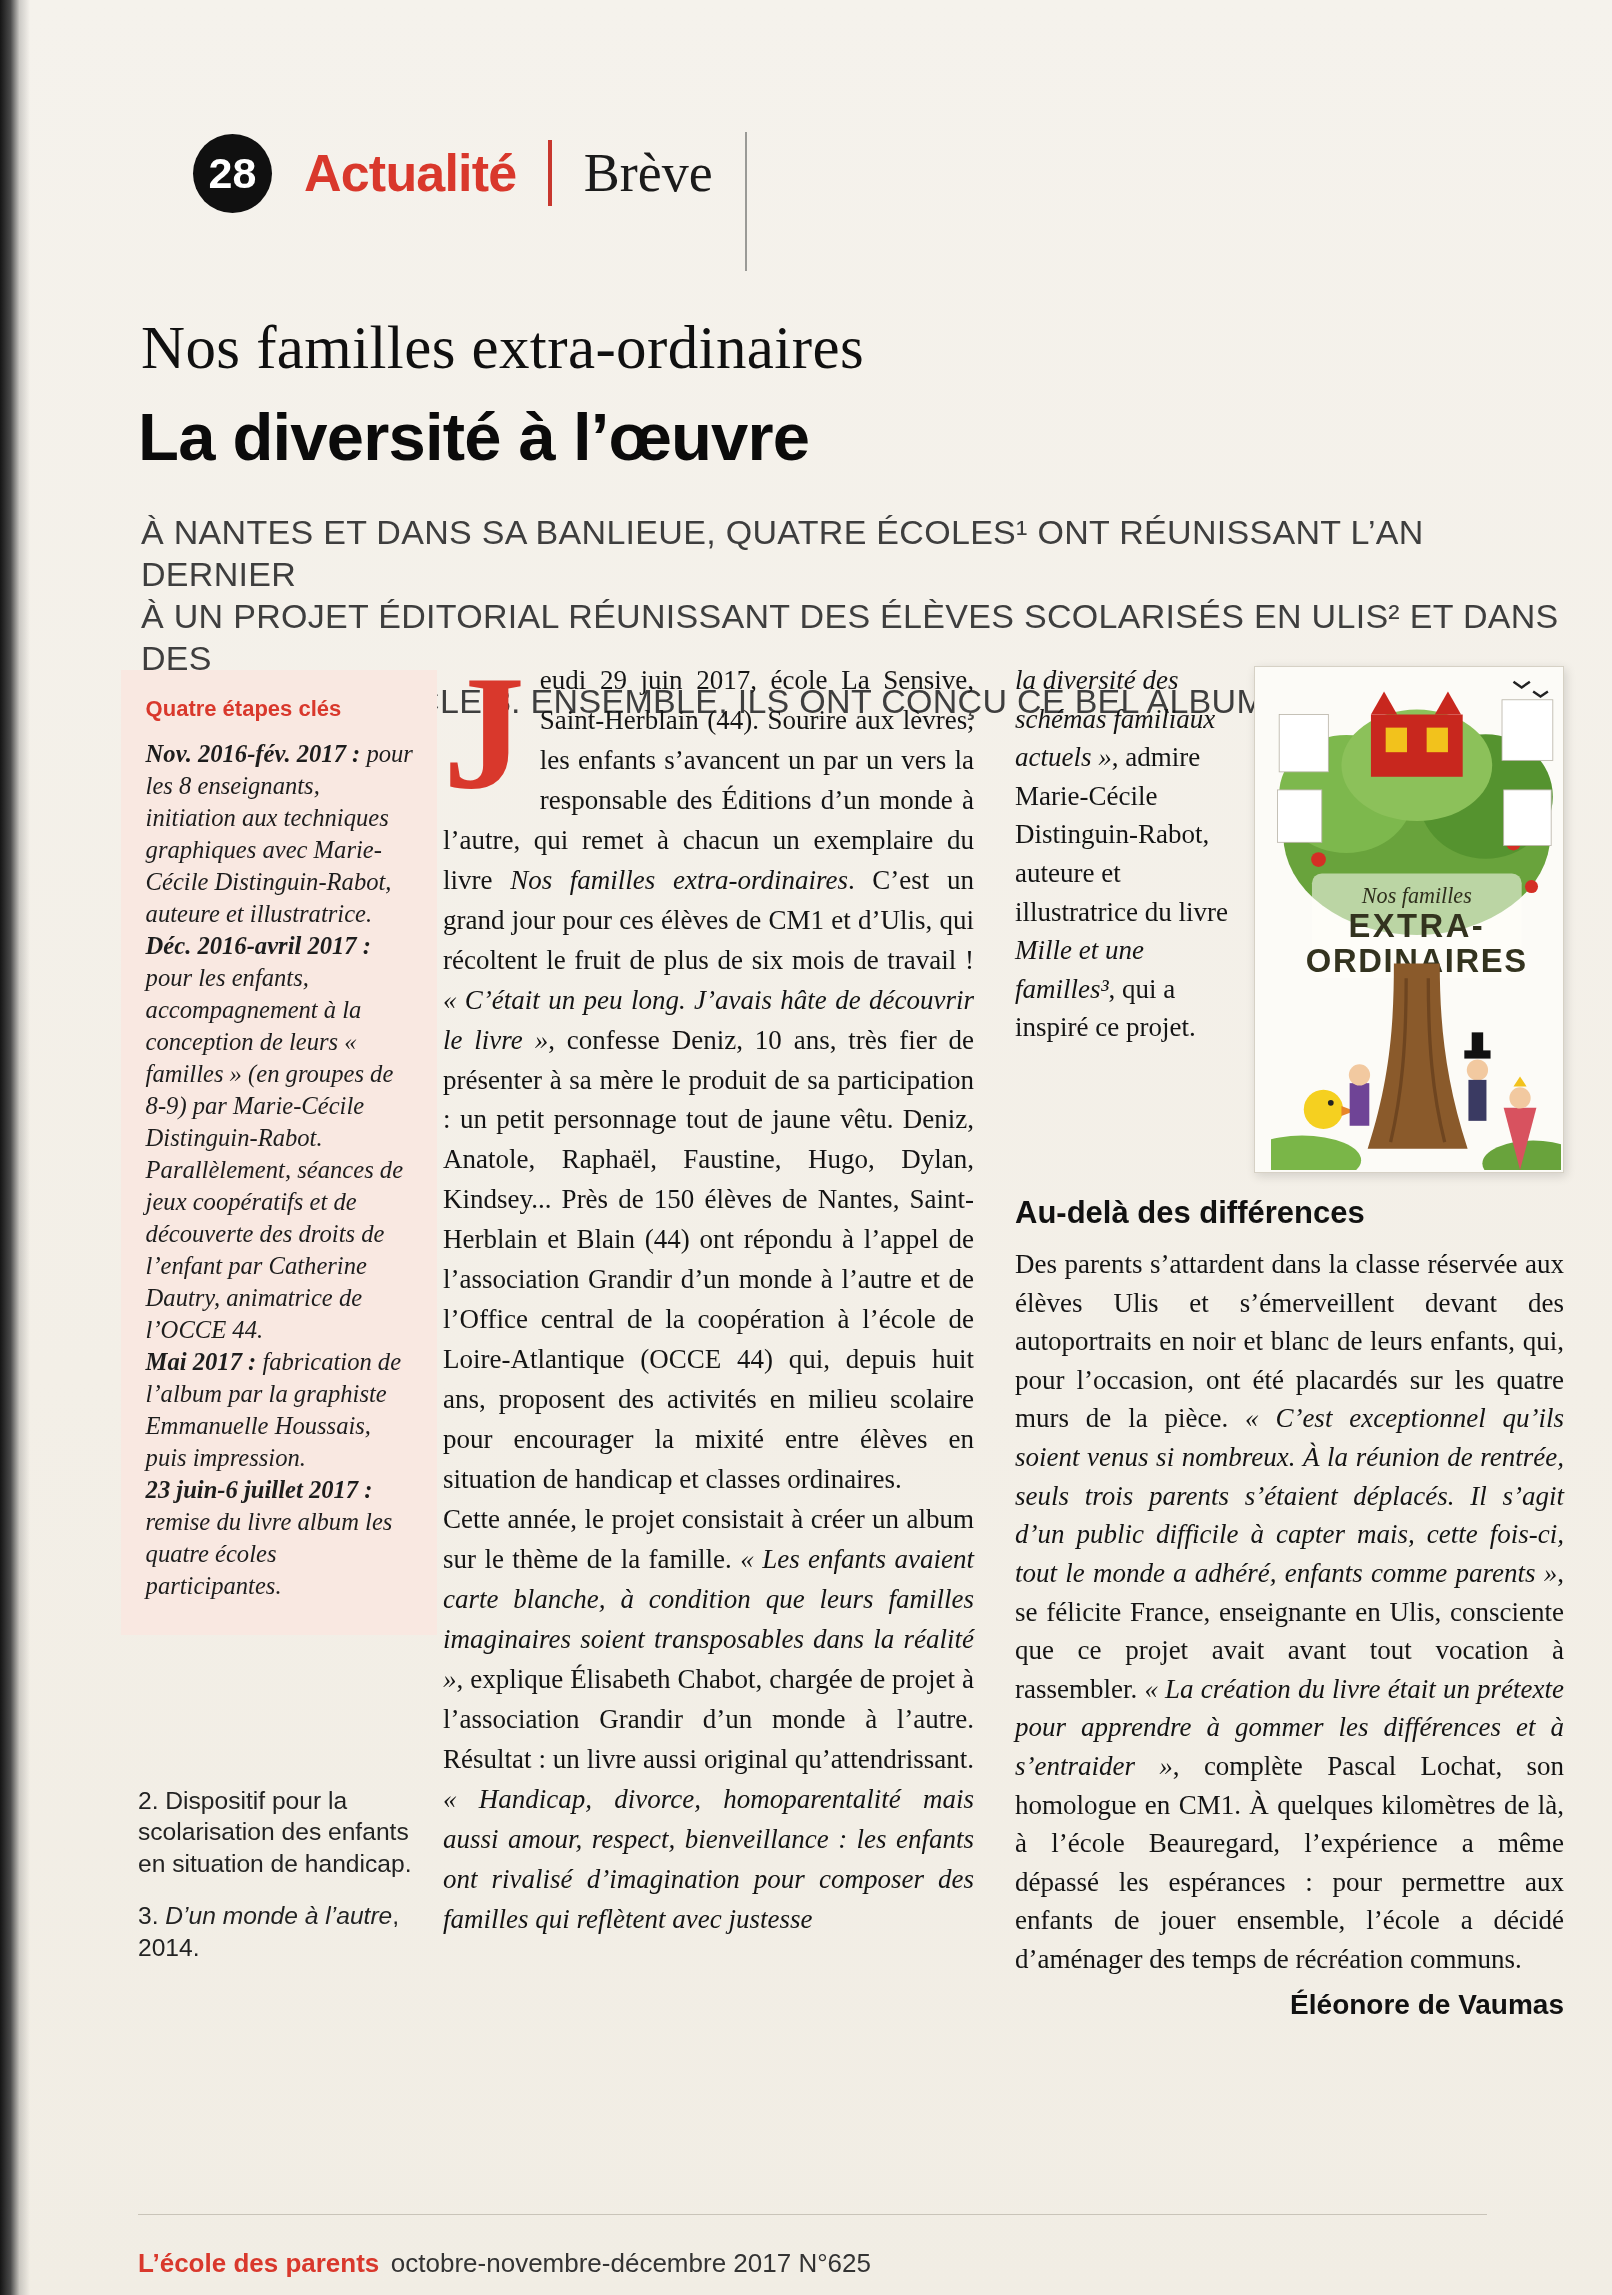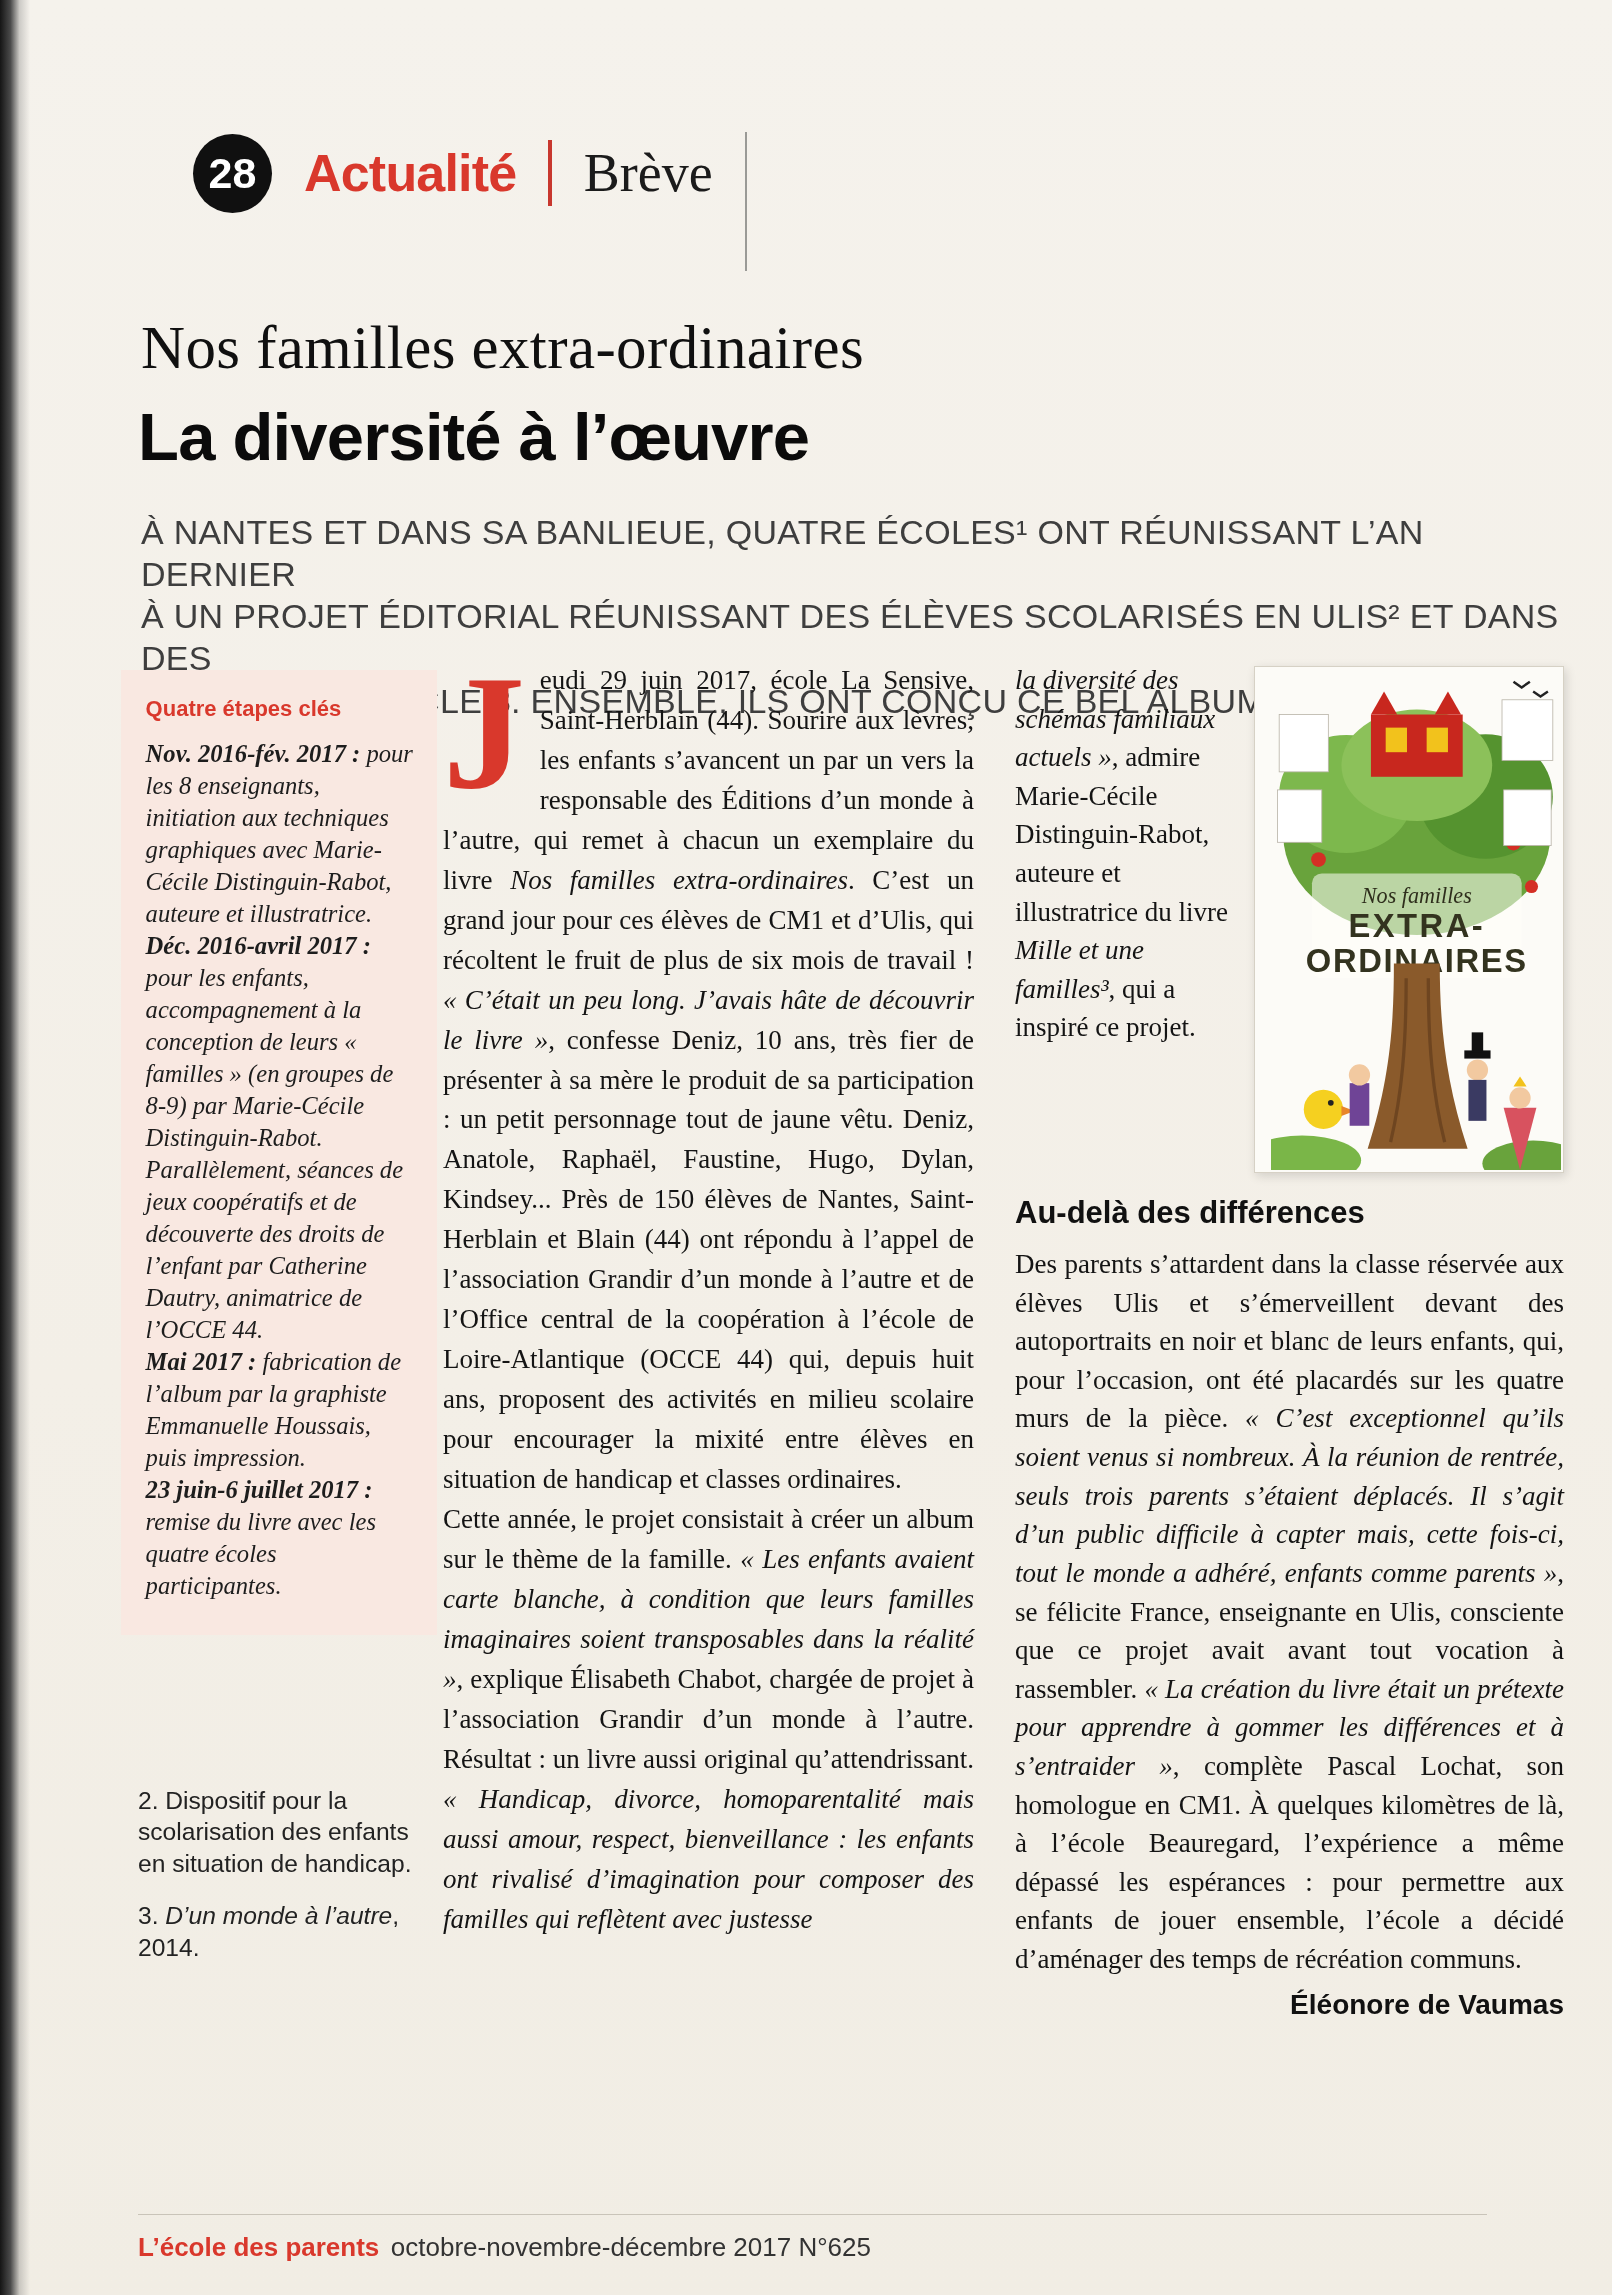--- a/index.html
+++ b/index.html
@@ -51,21 +51,21 @@
   .seg-i{font-style:italic;}
   .section-heading{clear:both;font-family:"Liberation Sans", sans-serif;font-weight:700;
     font-size:31px;color:#111;margin:13px 0 9.8px;text-align:left;}
   .byline{text-align:right;font-family:"Liberation Sans", sans-serif;font-weight:700;font-size:28px;margin-top:6.6px;color:#111;}
   
   .book-cover{float:right;width:292px;height:505px;margin:4.9px 0 18px 21px;
     background:#fcfbf7;border:0.8px solid #d6d1c5;box-shadow:1.6px 2.5px 9.8px rgba(0,0,0,.14);position:relative;padding-left:16px;}
   .book-cover svg{display:block;}
   
   .footer{position:absolute;left:138px;top:2214px;width:1349px;
-    border-top:1.6px solid #c9c4b9;padding-top:17px;
+    border-top:1.6px solid #c9c4b9;padding-top:33px;
     font-family:"Liberation Sans", sans-serif;font-size:26px;color:#333;}
   .magazine-name{color:#d9382c;font-weight:700;margin-right:11.5px;}
 </style>
 </head>
 <body>
 
 <div class="binding-edge"></div>
 
 <header class="header">
   <div class="page-badge">
@@ -95,21 +95,21 @@
   <div class="sidebar-entry">
     <span class="date">Déc. 2016-avril 2017 :</span>
     <span>pour les enfants, accompagnement à la conception de leurs « familles » (en groupes de 8-9) par Marie-Cécile Distinguin-Rabot. Parallèlement, séances de jeux coopératifs et de découverte des droits de l’enfant par Catherine Dautry, animatrice de l’OCCE 44.</span>
   </div>
   <div class="sidebar-entry">
     <span class="date">Mai 2017 :</span>
     <span>fabrication de l’album par la graphiste Emmanuelle Houssais, puis impression.</span>
   </div>
   <div class="sidebar-entry">
     <span class="date">23 juin-6 juillet 2017 :</span>
-    <span>remise du livre avec les quatre écoles participantes.</span>
+    <span>remise du livre album les quatre écoles participantes.</span>
   </div>
 </aside>
 
 <div class="footnotes">
   <div class="footnote"><span>2. Dispositif pour la scolarisation des enfants en situation de handicap.</span></div>
   <div class="footnote"><span>3. </span><span class="seg-i">D’un monde à l’autre</span><span>, 2014.</span></div>
 </div>
 
 <section class="col-mid">
   <div class="para"><span class="dropcap">J</span><span><span>eudi 29 juin 2017, école La Sensive, Saint-Herblain (44). Sourire aux lèvres, les enfants s’avancent un par un vers la responsable des Éditions d’un monde à l’autre, qui remet à chacun un exemplaire du livre </span><span class="seg-i">Nos familles extra-ordinaires</span><span>. C’est un grand jour pour ces élèves de CM1 et d’Ulis, qui récoltent le fruit de plus de six mois de travail ! </span><span class="seg-i">« C’était un peu long. J’avais hâte de découvrir le livre »</span><span>, confesse Deniz, 10 ans, très fier de présenter à sa mère le produit de sa participation : un petit personnage tout de jaune vêtu. Deniz, Anatole, Raphaël, Faustine, Hugo, Dylan, Kindsey... Près de 150 élèves de Nantes, Saint-Herblain et Blain (44) ont répondu à l’appel de l’association Grandir d’un monde à l’autre et de l’Office central de la coopération à l’école de Loire-Atlantique (OCCE 44) qui, depuis huit ans, proposent des activités en milieu scolaire pour encourager la mixité entre élèves en situation de handicap et classes ordinaires.</span></span></div>

